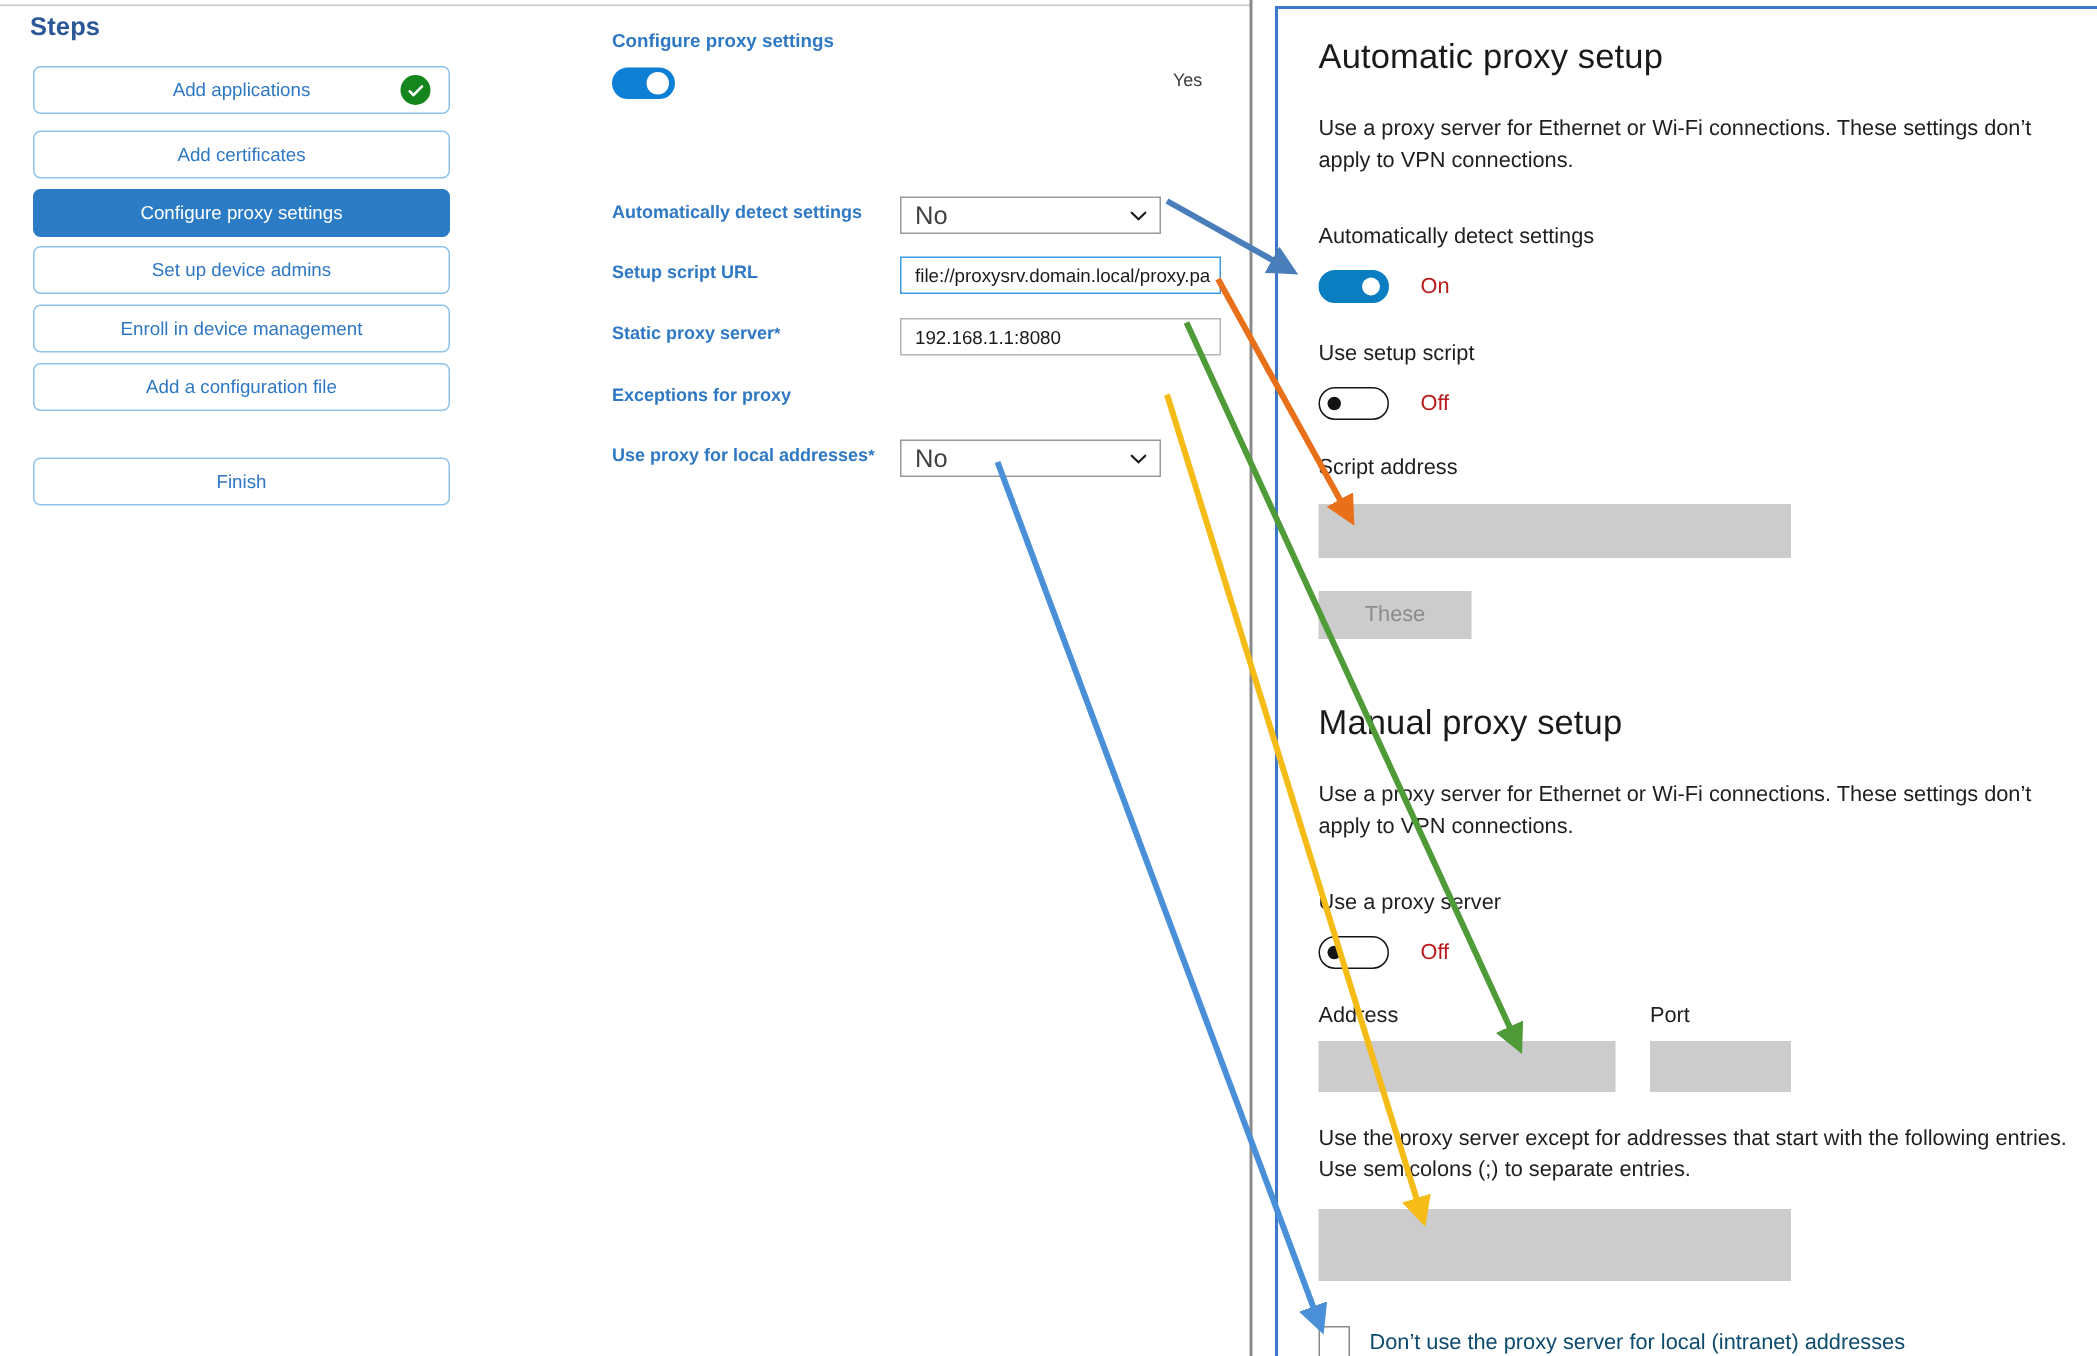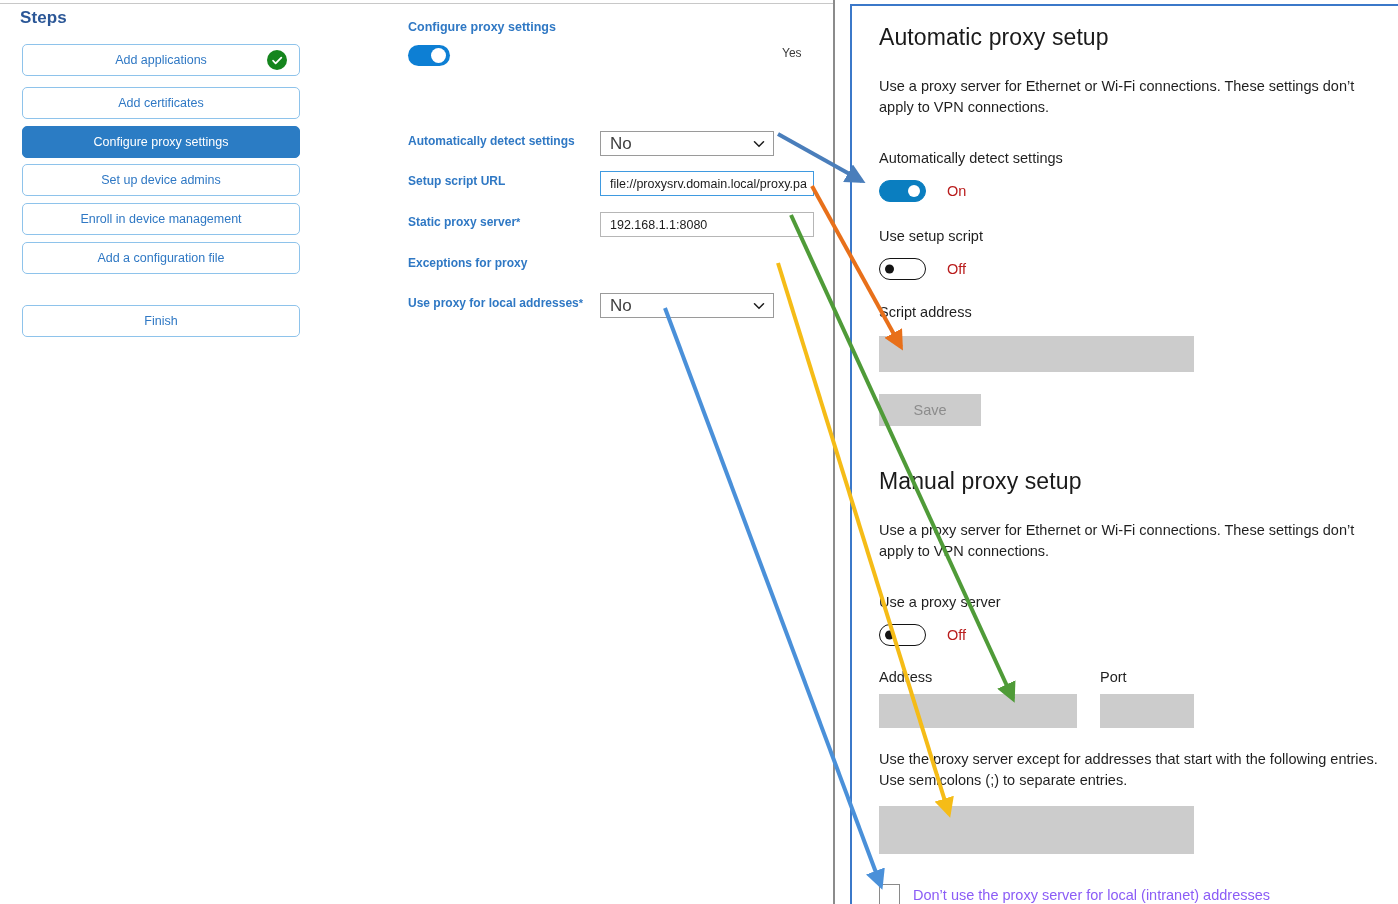--- a/index.html
+++ b/index.html
@@ -121,21 +121,21 @@
   .s-toggle-text { position: absolute; left: 95px; font-size: 14.5px; color: #b91c1c; }
 
   .s-box { position: absolute; background: #cccccc; }
   .s-btn {
     position: absolute; background: #cccccc;
     display: flex; align-items: center; justify-content: center;
     font-size: 14.5px; color: #8c8c8c; cursor: pointer;
   }
   .s-check-row { position: absolute; left: 27px; display: flex; align-items: center; }
   .s-check-box { width: 21px; height: 21px; border: 1.5px solid #8a8a8a; background: #fff; cursor: pointer; }
-  .s-check-label { margin-left: 13px; font-size: 14.5px; color: #8b5cf6; white-space: nowrap; }
+  .s-check-label { margin-left: 13px; font-size: 14.5px; color: #0c4a6e; white-space: nowrap; }
 
   
   #arrows { position: absolute; left: 0; top: 0; width: 1398px; height: 904px; pointer-events: none; }
 </style>
 </head>
 <body>
 
 <div id="root">
 
   <div class="top-rule"></div>
@@ -257,21 +257,21 @@
 
     <div class="s-label" style="top:222px;">Use setup script</div>
     <div class="s-toggle off" style="top:252px;">
       <span class="k"></span>
     </div>
     <div class="s-toggle-text" style="top:255px;">Off</div>
 
     <div class="s-label" style="top:298px;">Script address</div>
     <div class="s-box" style="left:27px; top:330px; width:315px; height:36px;"></div>
 
-    <div class="s-btn" style="left:27px; top:388px; width:102px; height:32px;">Save</div>
+    <div class="s-btn" style="left:27px; top:388px; width:102px; height:32px;">These</div>
 
     <div class="s-h1" style="top:462px;">Manual proxy setup</div>
     <div class="s-para" style="top:514px;">Use a proxy server for Ethernet or Wi-Fi connections. These settings don’t apply to VPN connections.</div>
 
     <div class="s-label" style="top:588px;">Use a proxy server</div>
     <div class="s-toggle off" style="top:618px;">
       <span class="k"></span>
     </div>
     <div class="s-toggle-text" style="top:621px;">Off</div>
 

